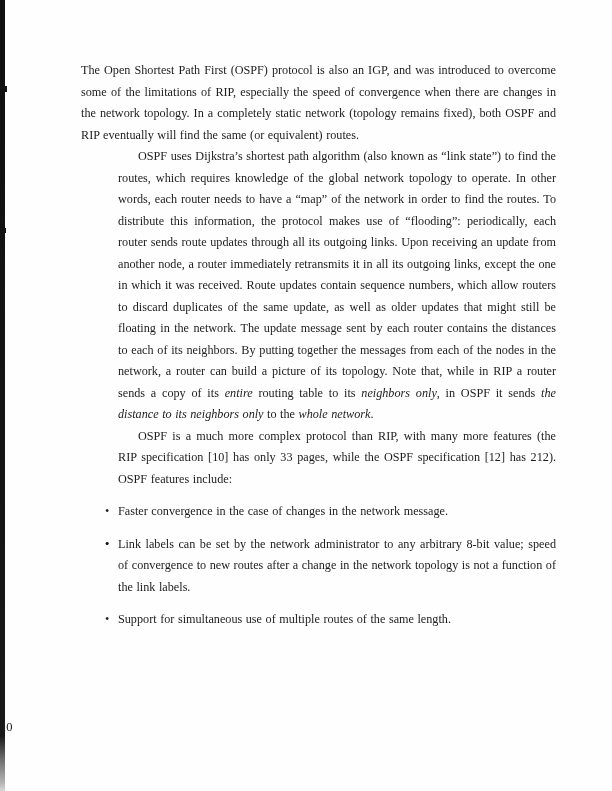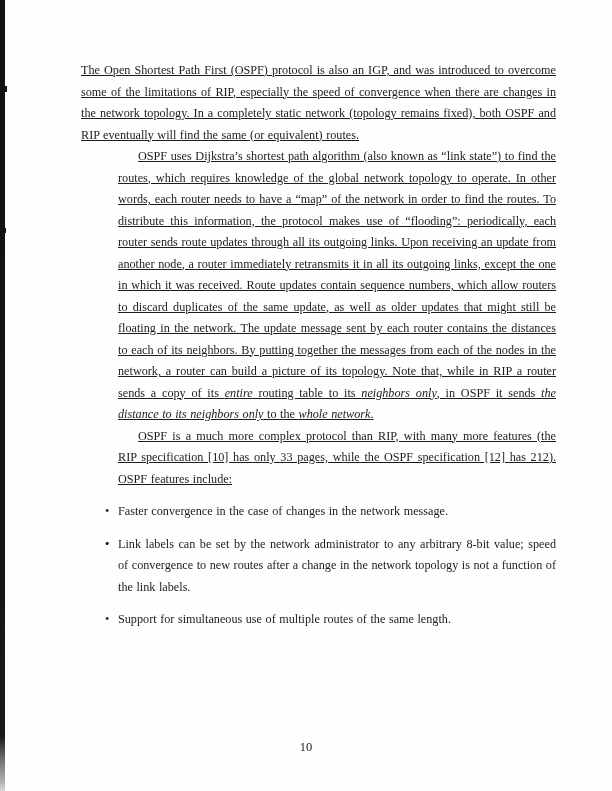--- a/index.html
+++ b/index.html
@@ -45,21 +45,20 @@
   .section-heading .sec-num {
     display: inline-block;
     margin-right: 22px;
   }
   .para {
     font-size: 12.2px;
     line-height: 21.5px;
     text-align: justify;
     margin: 0;
     word-spacing: 0.5px;
-    text-decoration: underline;
   }
   .para.indent {
     text-indent: 20px;
     margin-left: 37px;
   }
   .feature-list {
     margin-top: 9px;
   }
   .bullet-item {
     position: relative;
@@ -72,22 +71,22 @@
   }
   .bullet-item .marker {
     position: absolute;
     left: 24px;
     top: 0;
   }
   .page-number {
     position: absolute;
     left: 0;
     right: 0;
-    top: 740px;
-    text-align: center;
+    top: 720px;
+    text-align: left;
     font-size: 12.5px;
   }
 </style>
 </head>
 <body>
 
 <div class="scan-edge"></div>
 <div class="scan-speck" style="left:4px; top:86px; width:3px; height:6px;"></div>
 <div class="scan-speck" style="left:4px; top:228px; width:2px; height:5px;"></div>
 

